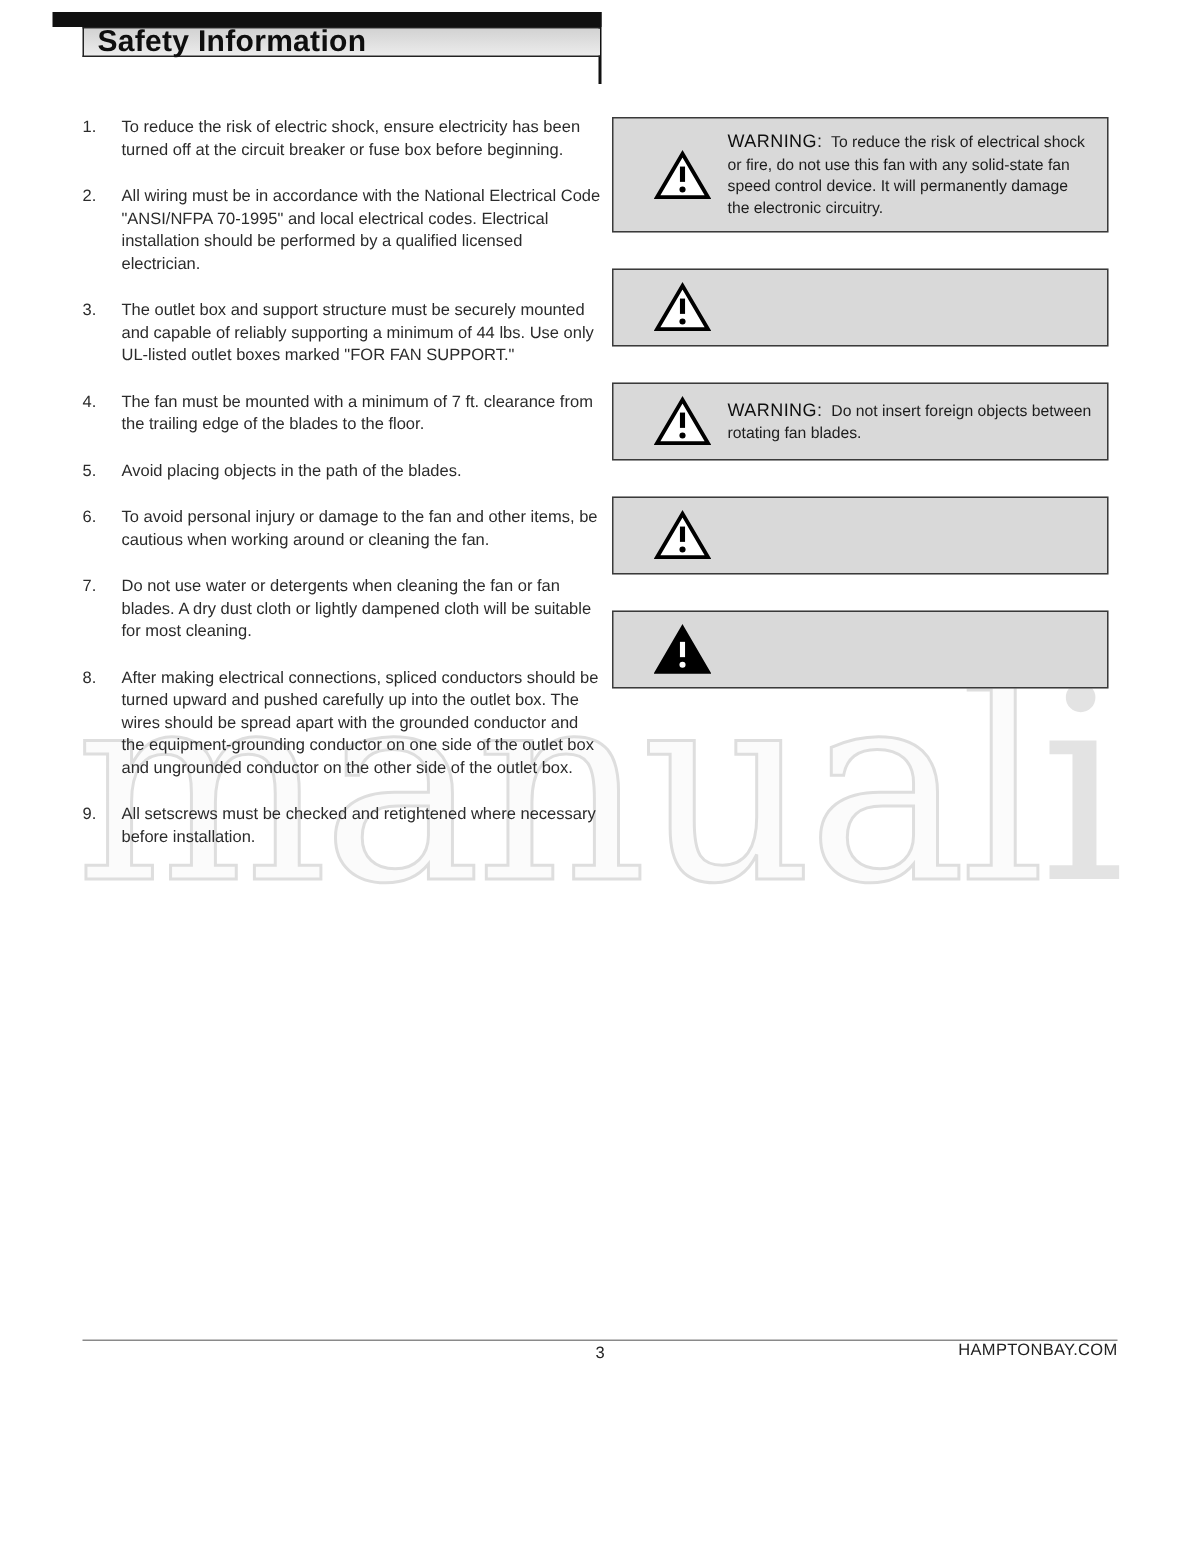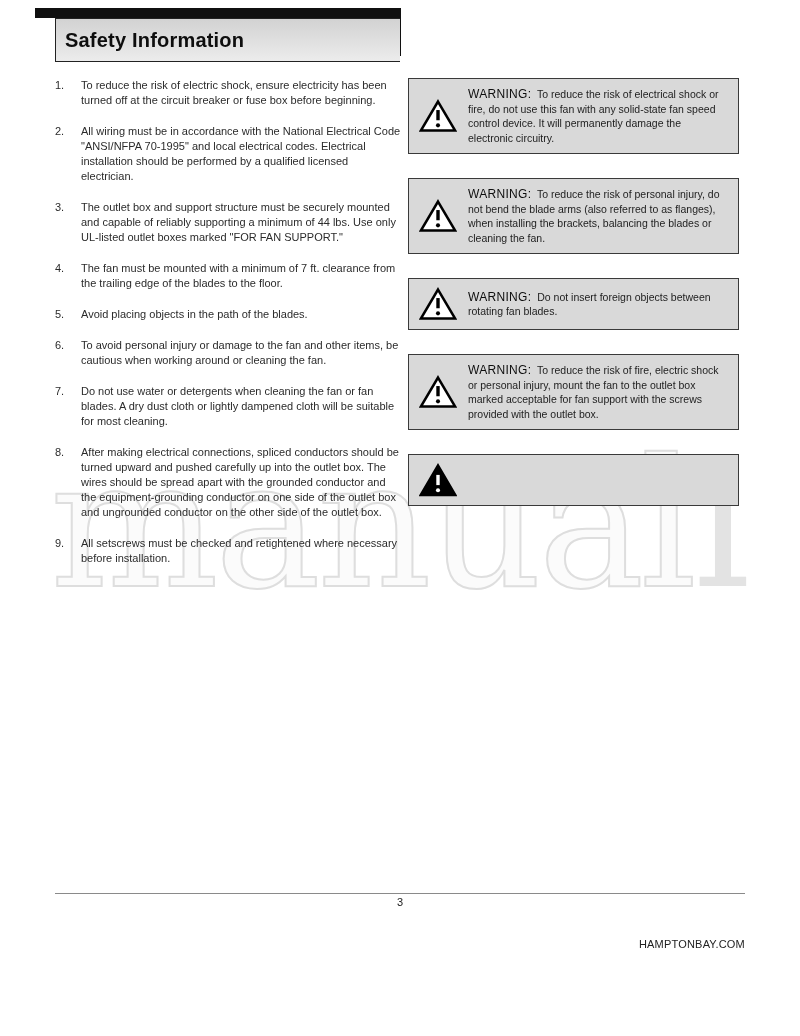--- a/index.html
+++ b/index.html
@@ -26,21 +26,21 @@
   
   .header-topbar {
     position:absolute; left:35px; top:8px; width:366px; height:10px;
     background:#101010; z-index:2;
   }
   .header-vline {
     position:absolute; left:399px; top:8px; width:2px; height:48px;
     background:#101010; z-index:2;
   }
   .title-box {
-    position:absolute; left:55px; top:18px; width:345px; height:44px;
+    position:absolute; left:55px; top:18px; width:345px; height:20px;
     background:linear-gradient(to bottom,#d2d2d2,#ececec);
     border:1px solid #222; border-right:none;
     display:flex; align-items:center; padding-left:9px;
     z-index:2;
   }
   .title-box h1 {
     font-size:20px; font-weight:bold; color:#0e0e0e; letter-spacing:0.2px;
   }
 
   
@@ -53,39 +53,39 @@
   .instr-text { flex:1; font-size:11px; line-height:15px; color:#2b2b2b; }
 
   
   .warnings {
     position:absolute; left:408px; top:78px; width:331px; z-index:1;
   }
   .warning-box {
     background:#d9d9d9;
     border:1px solid #3a3a3a;
     display:flex; align-items:center; gap:10px;
-    padding:8px 10px 8px 9px;
+    padding:8px 10px 8px 26px;
     margin-bottom:24px;
   }
   .tri-icon { flex:0 0 40px; display:flex; align-items:center; justify-content:center; }
   .warning-text { flex:1; font-size:10.5px; line-height:14.5px; color:#1d1d1d; }
   .warning-label { font-size:12px; letter-spacing:0.3px; color:#0e0e0e; padding-right:3px; }
 
   
   .footer-rule {
     position:absolute; left:55px; top:893px; width:690px; height:0;
     border-top:1px solid #8a8a8a; z-index:1;
   }
   .footer-page {
     position:absolute; left:0; top:896px; width:800px; text-align:center;
     font-size:11px; color:#222; z-index:1;
   }
   .footer-site {
     position:absolute; right:55px; top:894px; font-size:11px; color:#222;
-    text-align:right; z-index:1; letter-spacing:0.2px;margin-top:44px;
+    text-align:right; z-index:1; letter-spacing:0.2px;
   }
   .footer-contact {
     position:absolute; right:55px; top:909px; font-size:10.5px; color:#222;
     text-align:right; z-index:1;
   }
 </style>
 </head>
 <body>
 
 <div class="page">
@@ -151,21 +151,20 @@
     </div>
 
     <div class="warning-box">
       <span class="tri-icon">
         <svg viewBox="0 0 44 40" width="38" height="34" aria-hidden="true">
           <polygon points="22,3 42,37 2,37" fill="#ffffff" stroke="#000000" stroke-width="3"></polygon>
           <rect x="20" y="13" width="4" height="12" fill="#000000"></rect>
           <circle cx="22" cy="31" r="2.4" fill="#000000"></circle>
         </svg>
       </span>
-      <p class="warning-text"><span class="warning-label">WARNING:</span> <span>To reduce the risk of personal injury, do not bend the blade arms (also referred to as flanges), when installing the brackets, balancing the blades or cleaning the fan.</span></p>
     </div>
 
     <div class="warning-box">
       <span class="tri-icon">
         <svg viewBox="0 0 44 40" width="38" height="34" aria-hidden="true">
           <polygon points="22,3 42,37 2,37" fill="#ffffff" stroke="#000000" stroke-width="3"></polygon>
           <rect x="20" y="13" width="4" height="12" fill="#000000"></rect>
           <circle cx="22" cy="31" r="2.4" fill="#000000"></circle>
         </svg>
       </span>
@@ -173,21 +172,20 @@
     </div>
 
     <div class="warning-box">
       <span class="tri-icon">
         <svg viewBox="0 0 44 40" width="38" height="34" aria-hidden="true">
           <polygon points="22,3 42,37 2,37" fill="#ffffff" stroke="#000000" stroke-width="3"></polygon>
           <rect x="20" y="13" width="4" height="12" fill="#000000"></rect>
           <circle cx="22" cy="31" r="2.4" fill="#000000"></circle>
         </svg>
       </span>
-      <p class="warning-text"><span class="warning-label">WARNING:</span> <span>To reduce the risk of fire, electric shock or personal injury, mount the fan to the outlet box marked acceptable for fan support with the screws provided with the outlet box.</span></p>
     </div>
 
     <div class="warning-box">
       <span class="tri-icon">
         <svg viewBox="0 0 44 40" width="38" height="34" aria-hidden="true">
           <polygon points="22,2 43,38 1,38" fill="#000000" stroke="#000000" stroke-width="2"></polygon>
           <rect x="20" y="14" width="4" height="12" fill="#ffffff"></rect>
           <circle cx="22" cy="32" r="2.4" fill="#ffffff"></circle>
         </svg>
       </span>

